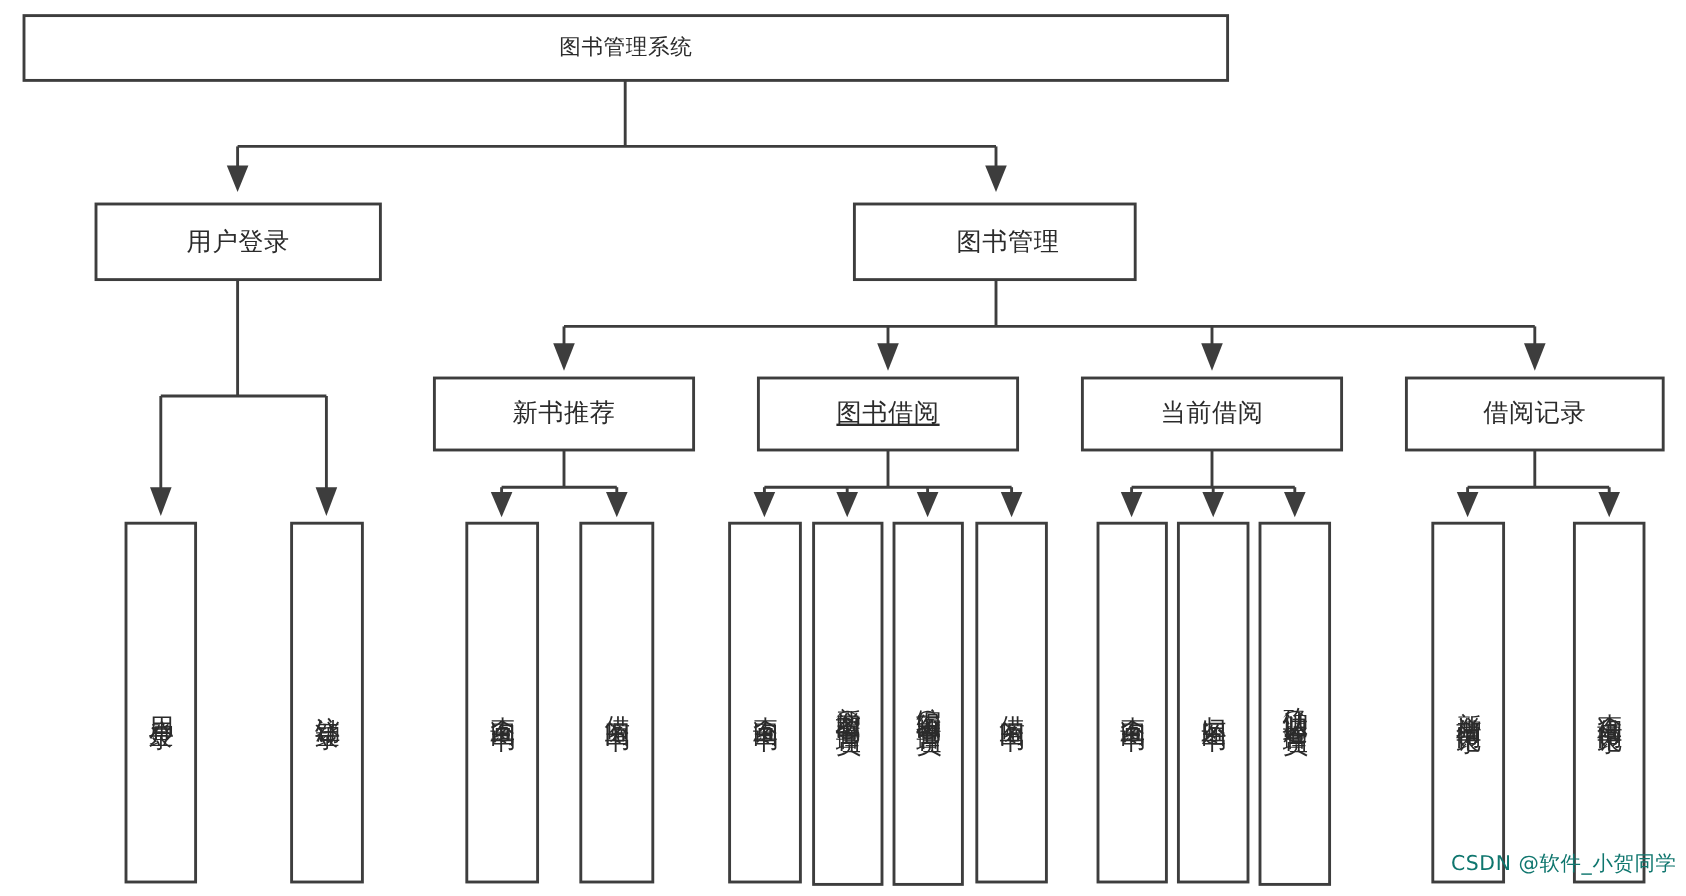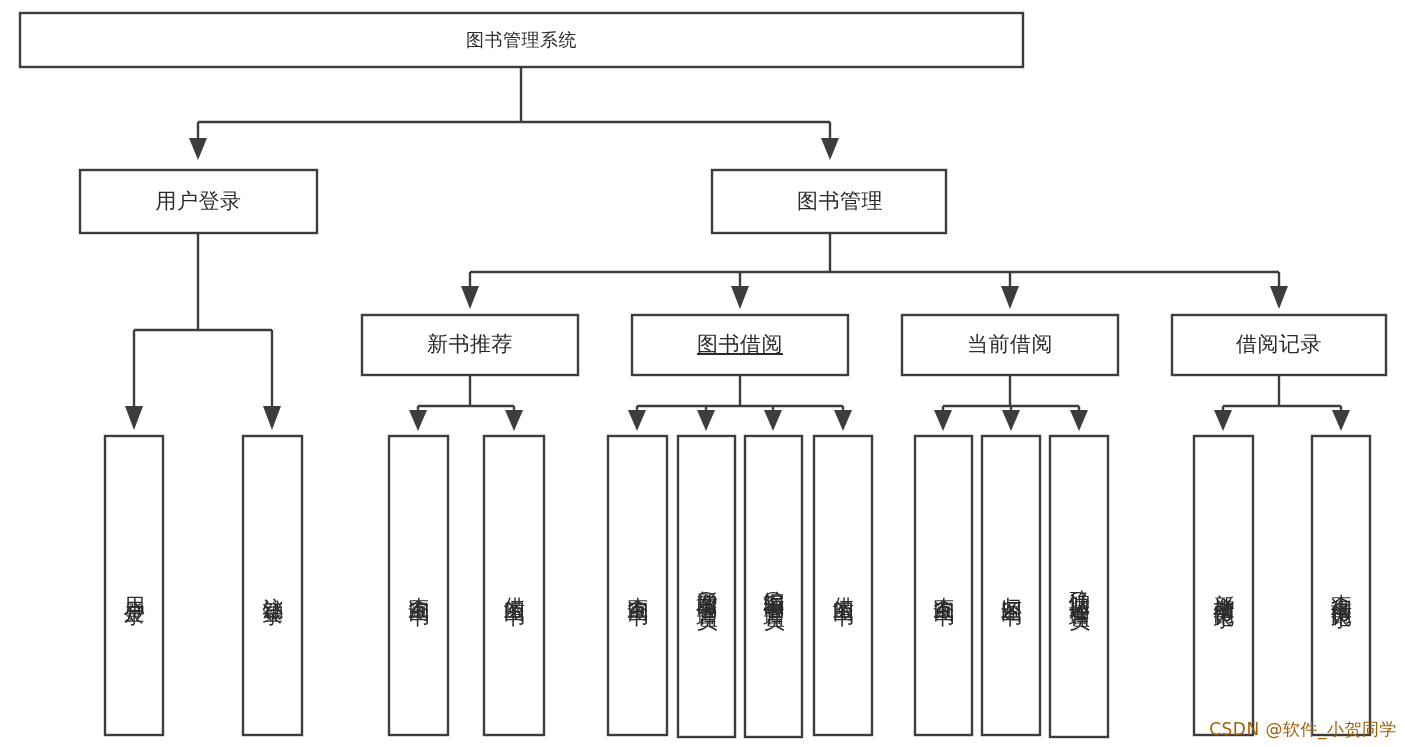--- a/index.html
+++ b/index.html
@@ -60,22 +60,22 @@
   .node-label.vertical {
     writing-mode: vertical-rl;
     text-orientation: upright;
     font-size: 21px;
     letter-spacing: 3px;
     line-height: 1;
   }
   .watermark {
     position: absolute;
     right: 8px;
-    bottom: 6px;
-    color: #a16207;
+    bottom: 16px;
+    color: #0f766e;
     font-size: 17px;
     font-family: "DejaVu Sans", "Liberation Sans", sans-serif;
     letter-spacing: 0.5px;
     white-space: nowrap;
     user-select: none;
   }
 </style>
 </head>
 <body>
 

